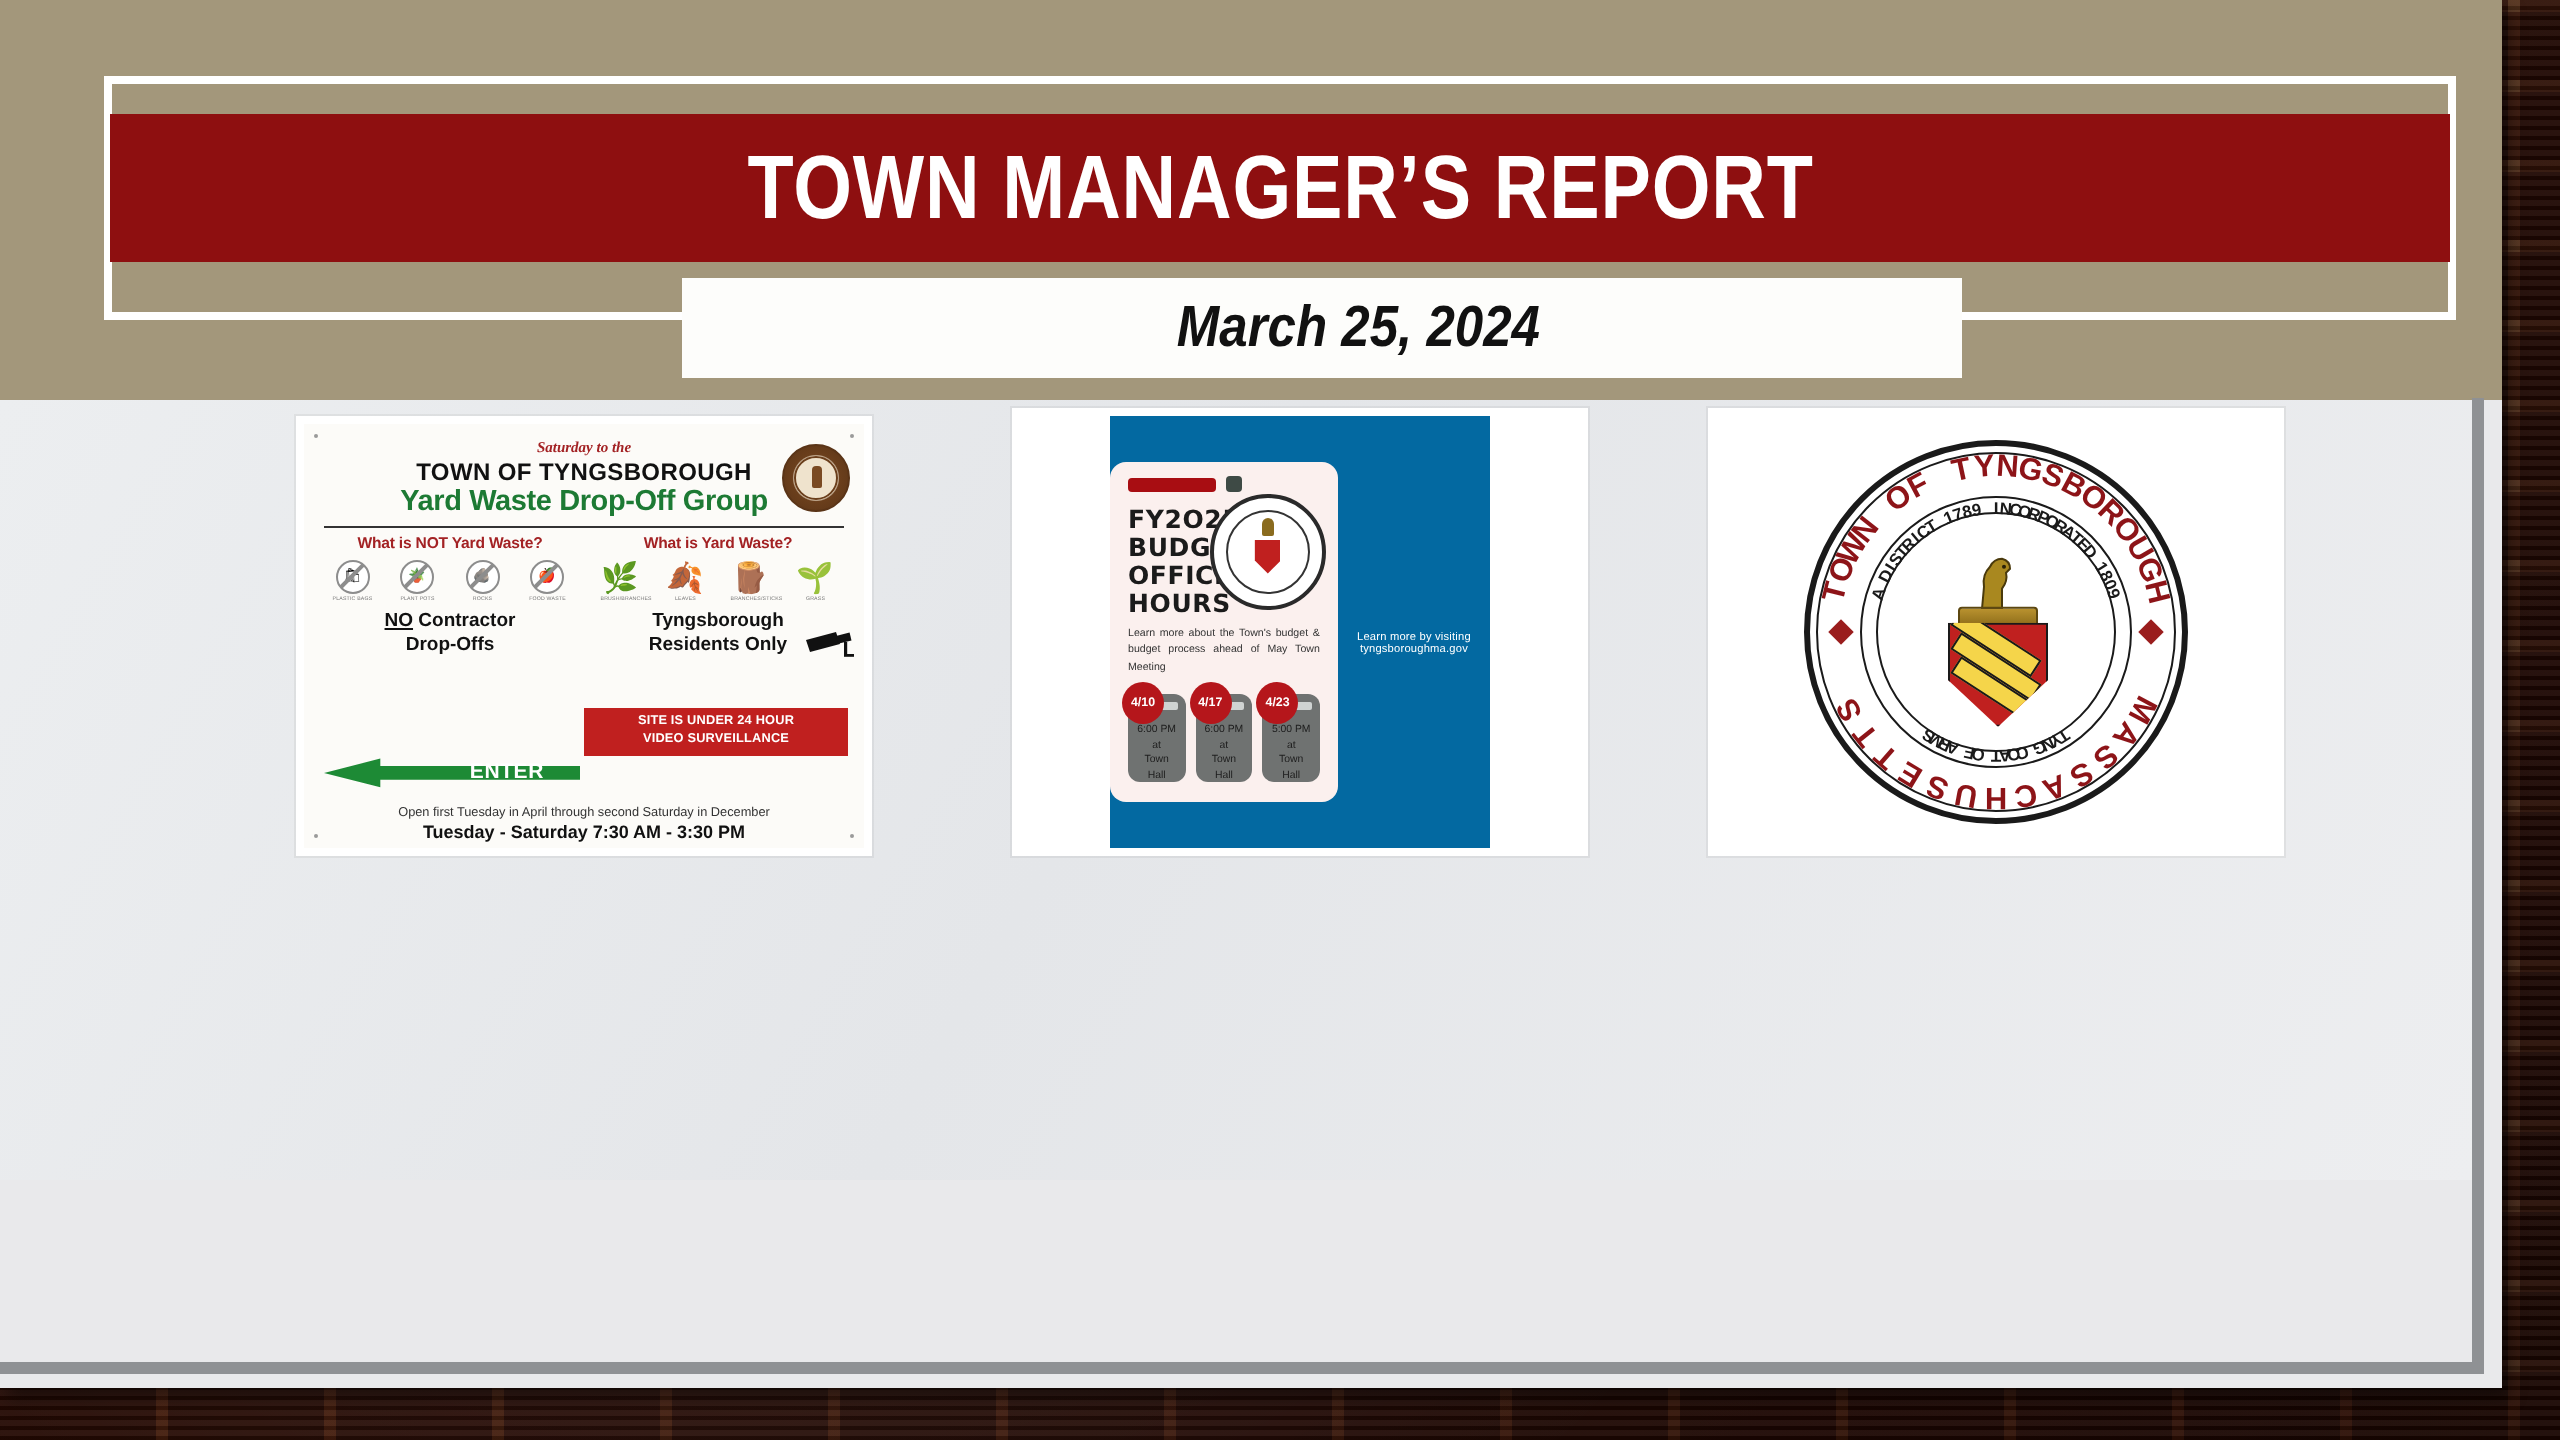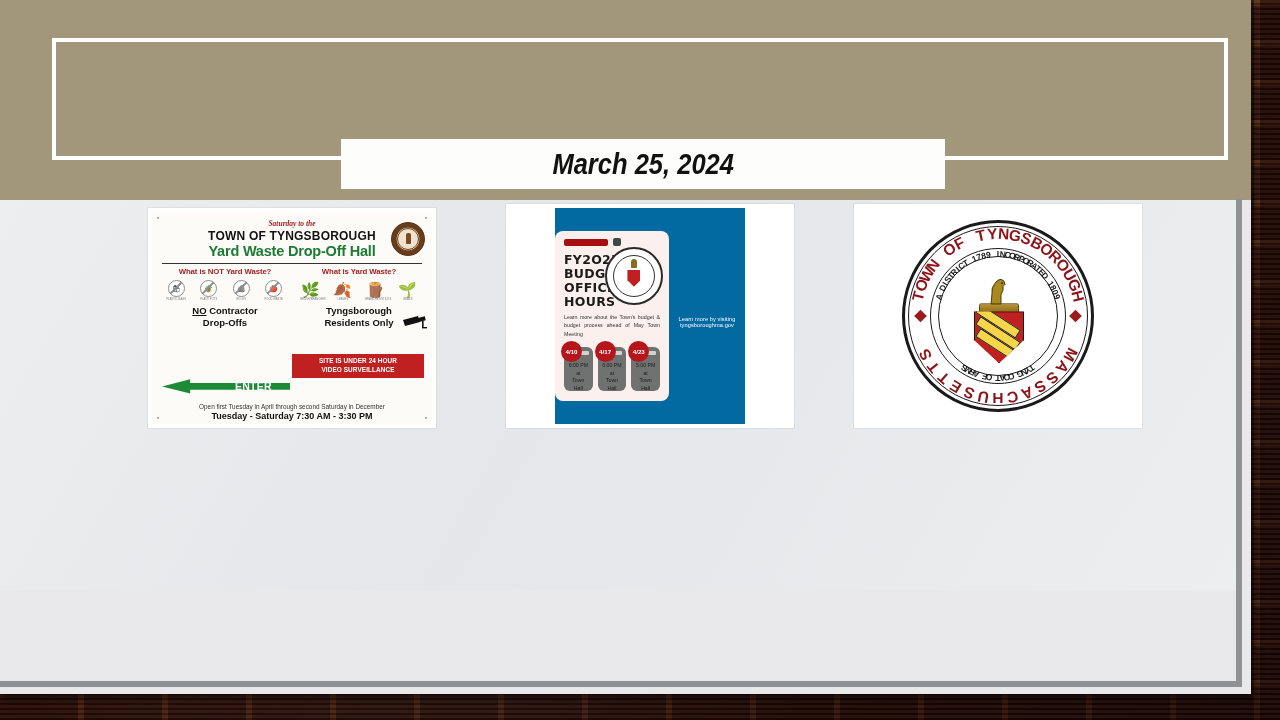--- a/index.html
+++ b/index.html
@@ -50,21 +50,21 @@
     background:#8e0f10;
     display:flex;align-items:center;justify-content:center;
   }
   #report-title{
     color:#fff;font-size:45px;font-weight:bold;letter-spacing:.5px;
     font-family:"Liberation Sans Narrow","Liberation Sans",sans-serif;
     transform:scaleX(.84);transform-origin:center;white-space:nowrap;
   }
   #date-box{
     position:absolute;left:341px;top:139px;width:604px;height:50px;
-    background:#fdfdfb;display:flex;align-items:center;justify-content:center;
+    background:#fdfdfb;display:flex;align-items:center;justify-content:center;padding-left:36px;
   }
   #report-date{
     color:#111;font-size:29px;font-weight:bold;font-style:italic;
     font-family:"Liberation Sans Narrow","Liberation Sans",sans-serif;
     transform:scaleX(.88);transform-origin:center;white-space:nowrap;
   }
   
   #content-area{
     position:absolute;left:0;top:200px;width:1236px;height:390px;
     background:linear-gradient(120deg,#eceef0,#e4e6e9 45%,#edeef0);
@@ -281,20 +281,23 @@
 </style>
 </head>
 <body>
 
 <div id="brick"></div>
 
 <div id="slide-shell">
 
   <div id="header-band">
     <div id="header-frame"></div>
+    <div id="title-bar">
+      <div id="report-title">TOWN MANAGER’S REPORT</div>
+    </div>
     <div id="date-box">
       <div id="report-date">March 25, 2024</div>
     </div>
   </div>
 
   <div id="slide-inner-border"></div>
 
   <div id="content-area">
 
     <div id="cards">
@@ -305,21 +308,21 @@
         <div class="card-frame" style="top:8px;height:220px;">
 
           <div id="yard-sign">
             <span class="corner-dot" style="left:5px;top:5px;"></span>
             <span class="corner-dot" style="right:5px;top:5px;"></span>
             <span class="corner-dot" style="left:5px;bottom:5px;"></span>
             <span class="corner-dot" style="right:5px;bottom:5px;"></span>
 
             <div id="ys-welcome">Saturday to the</div>
             <div id="ys-town">TOWN OF TYNGSBOROUGH</div>
-            <div id="ys-site">Yard Waste Drop-Off Hall</div>
+            <div id="ys-site">Yard Waste Drop-Off Group</div>
 
             <div id="ys-seal">
               <div class="seal-core"></div>
             </div>
 
             <div id="ys-rule"></div>
 
             <div id="ys-cols">
               <div class="ys-col">
                 <div class="ys-q">What is NOT Yard Waste?</div>

